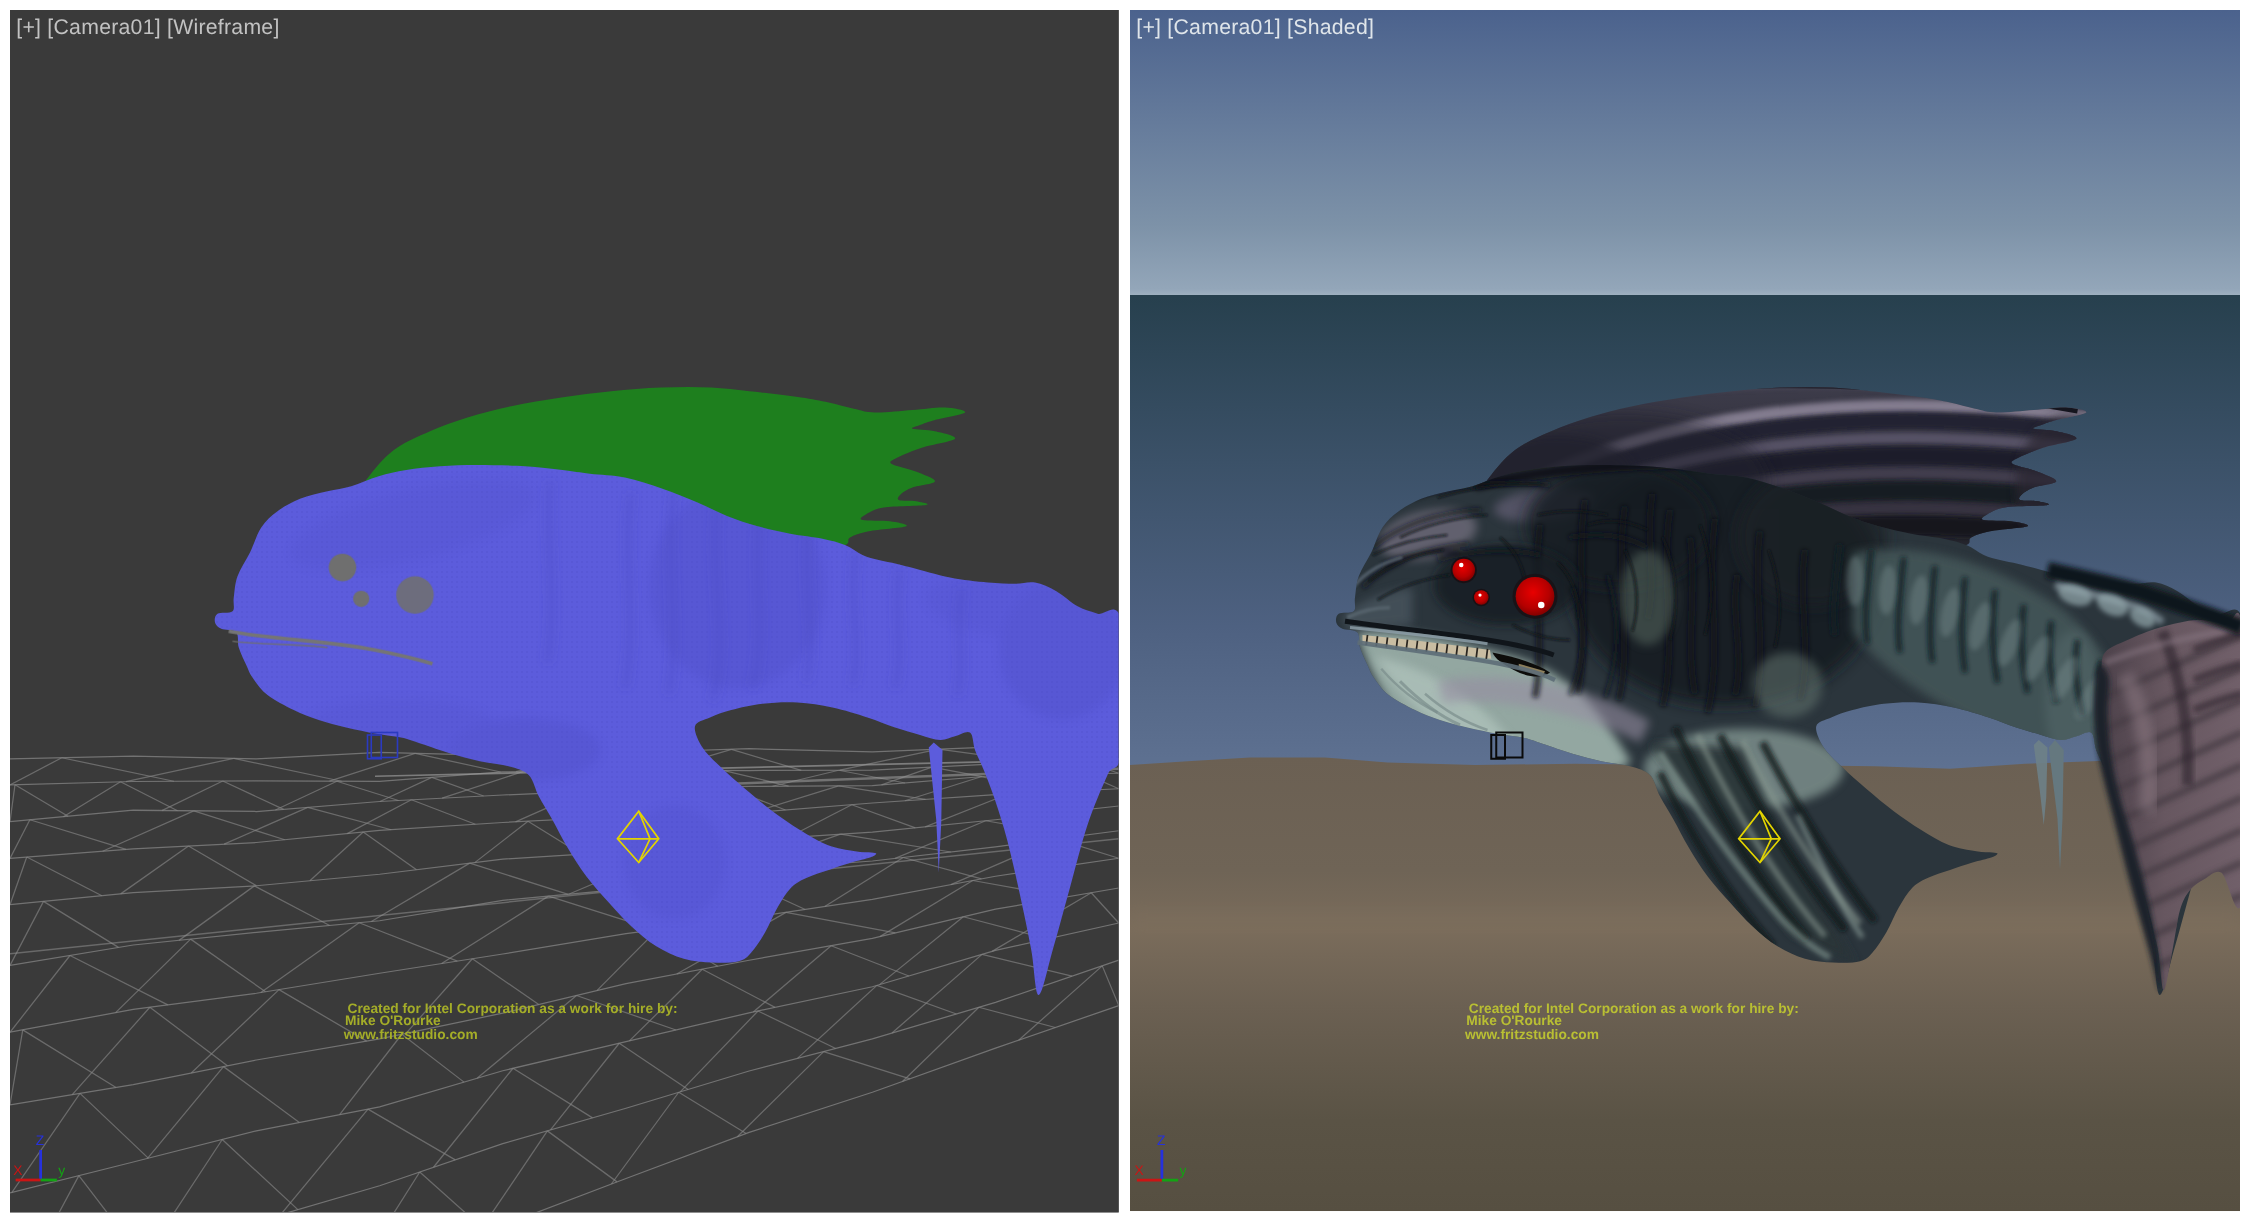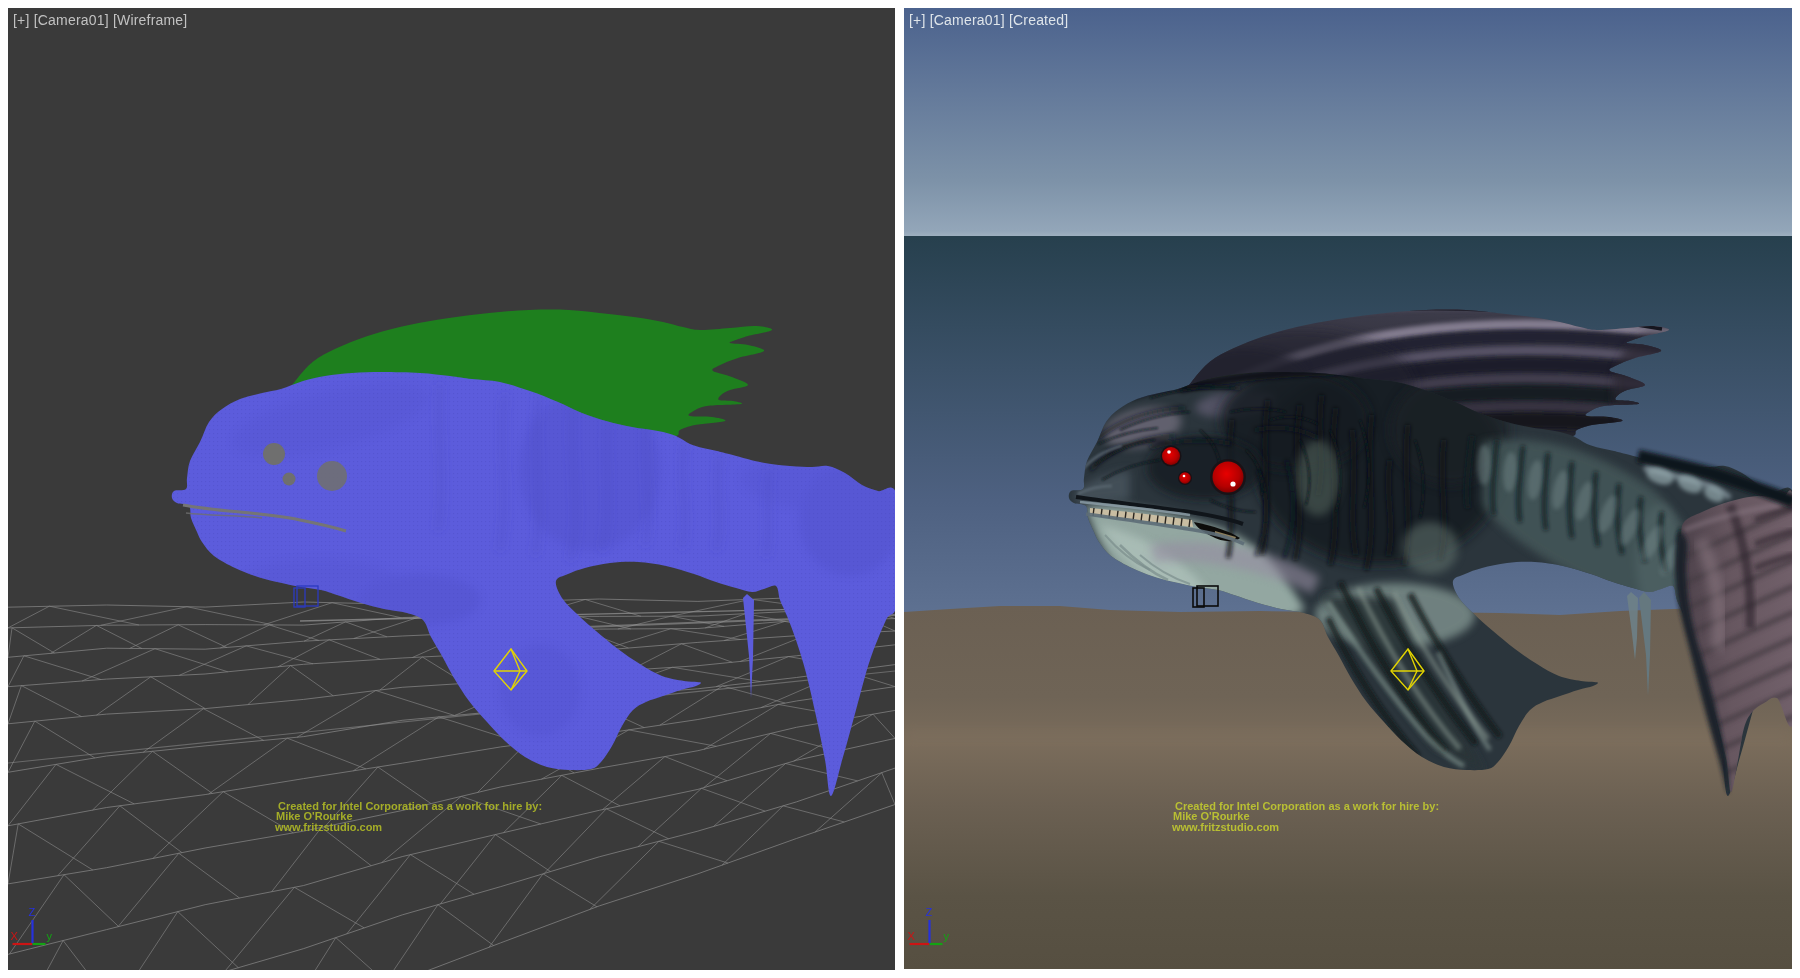--- a/index.html
+++ b/index.html
@@ -1,17 +1,17 @@
 <!DOCTYPE html>
 <html><head><meta charset="utf-8"><style>
 html,body{margin:0;padding:0;width:1800px;height:978px;background:#ffffff;overflow:hidden;font-family:"Liberation Sans",sans-serif}
 .vp{position:absolute;top:8px;height:962px;overflow:hidden}
 #L{left:8px;width:887px;background:#3a3a3a}
 #R{left:904px;width:888px;height:961px}
-.lbl{position:absolute;left:5px;top:4px;font-size:14px;letter-spacing:0.2px}
+.lbl{position:absolute;left:5px;top:4px;font-size:17px;letter-spacing:0.2px}
 #L .lbl{color:#c2c2c2}
 #R .lbl{color:#dfe5ea}
 </style></head><body>
 <div id="L" class="vp"><svg width="887" height="962" viewBox="8 8 887 962">
       <defs>
         <filter id="bl2" x="-30%" y="-30%" width="160%" height="160%">
           <feGaussianBlur stdDeviation="2"></feGaussianBlur>
         </filter>
         <filter id="bl4" x="-30%" y="-30%" width="160%" height="160%">
           <feGaussianBlur stdDeviation="4"></feGaussianBlur>
@@ -512,12 +512,12 @@
       <g stroke-width="2.2" fill="none">
         <path d="M929.5,944 L929.5,920" stroke="#2631dd"></path>
         <path d="M909.5,944 L929.5,944" stroke="#cc1414"></path>
         <path d="M929.5,944 L942.5,944" stroke="#13a313"></path>
         <g font-family="Liberation Sans,sans-serif" font-size="11" stroke="none">
           <text x="925.5" y="916" fill="#2631dd">Z</text>
           <text x="907.5" y="940" fill="#cc1414">X</text>
           <text x="943.5" y="940" fill="#13a313">y</text>
         </g>
       </g>
-    </svg><div class="lbl">[+] [Camera01] [Created]</div></div>
+    </svg><div class="lbl">[+] [Camera01] [Shaded]</div></div>
 </body></html>

